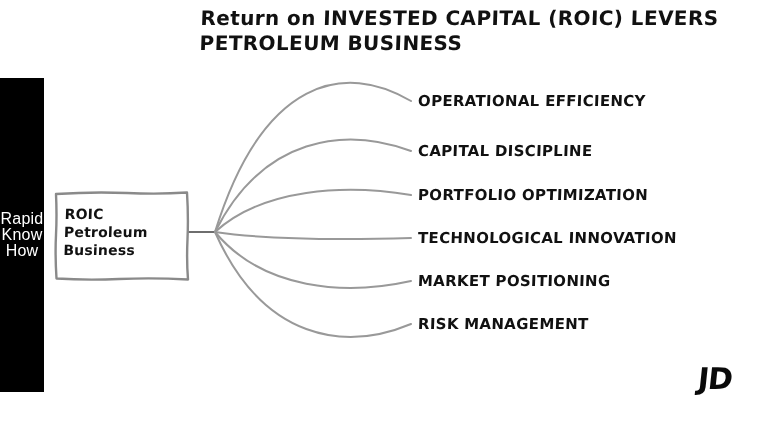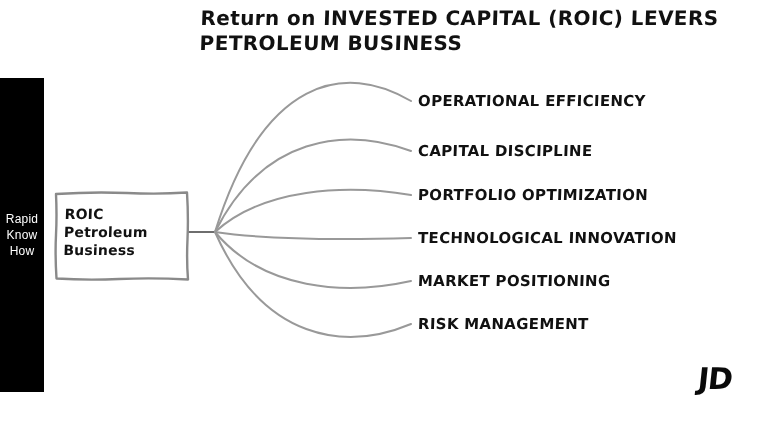--- a/index.html
+++ b/index.html
@@ -26,21 +26,21 @@
     height: 314px;
     background: #000000;
     display: flex;
     flex-direction: column;
     align-items: center;
     justify-content: center;
   }
   .sidebar-line {
     color: #ffffff;
     font-family: "Liberation Sans", sans-serif;
-    font-size: 12px;
+    font-size: 16px;
     line-height: 16px;
     letter-spacing: .2px;
     text-align: center;
     white-space: nowrap;
   }
 
   
   .title {
     position: absolute;
     left: 200px;

